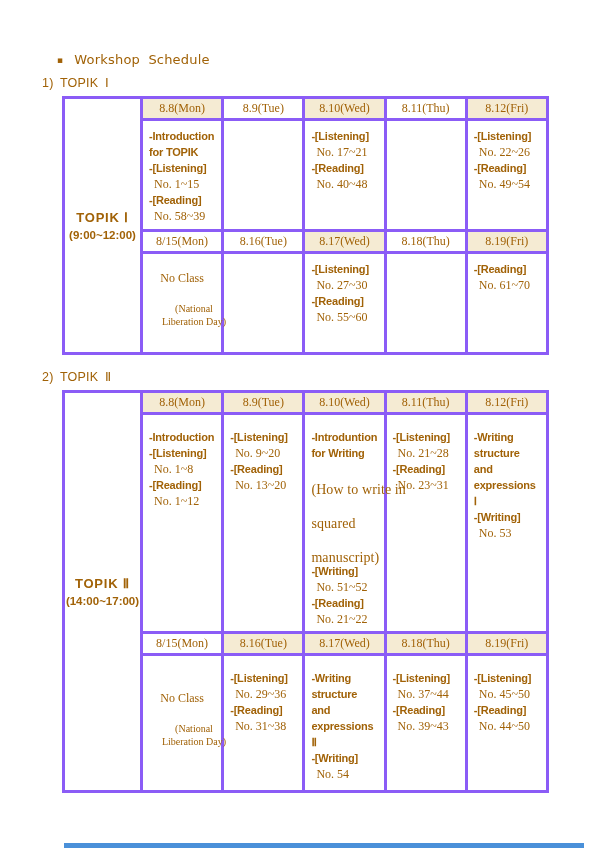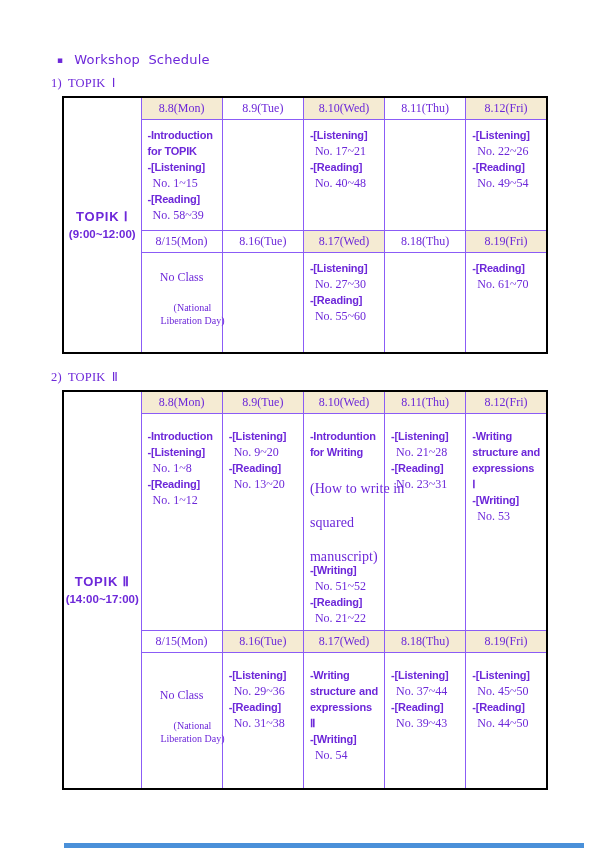--- a/index.html
+++ b/index.html
@@ -1,43 +1,43 @@
 <!DOCTYPE html>
 <html style="--hl: #F5EBD3; --bar: #4A90D9;"><head>
 <meta charset="utf-8">
 <style>
   * { margin:0; padding:0; box-sizing:border-box; }
   html,body { background:#fff; }
   .page {
     position:relative; width:600px; height:848px; background:#ffffff;
-    overflow:hidden; color:#6d28d9;
+    overflow:hidden; color:#a16207;
     font-family:"Liberation Serif", serif;
   }
   .page-title {
     position:absolute; left:57px; top:52px;
     font-family:"DejaVu Sans", sans-serif; font-size:13px; letter-spacing:0.2px;
     word-spacing:4px; white-space:nowrap;
   }
   .page-title .bullet { font-size:9px; margin-right:11px; position:relative; top:-1px; }
   .sec-heading {
-    position:absolute; left:51px;
-    font-family:Liberation Serif, serif; font-size:12.5px; letter-spacing:0.2px;
+    position:absolute; left:42px;
+    font-family:Liberation Sans, sans-serif; font-size:12.5px; letter-spacing:0.2px;
     word-spacing:3px; white-space:nowrap;
   }
   .sec-heading.s1 { top:75px; }
   .sec-heading.s2 { top:369px; }
 
   table.sched {
     position:absolute; left:62px; width:484px;
     border-collapse:collapse; table-layout:fixed;
     border:2px solid #000; background:#fff;
   }
   table.sched.t1 { top:96px; }
   table.sched.t2 { top:390px; }
-  .sched td { border:1px solid #8b5cf6; }
+  .sched td { border:3px solid #8b5cf6; }
 
   col.c-label { width:78px; }
   col.c-day   { width:81.2px; }
 
   tr.rh { height:22px; }
   .t1 tr.rb1 { height:111px; }
   .t1 tr.rb2 { height:101px; }
   .t2 tr.rb1 { height:162px; }
   .t2 tr.rb2 { height:137px; }
 

